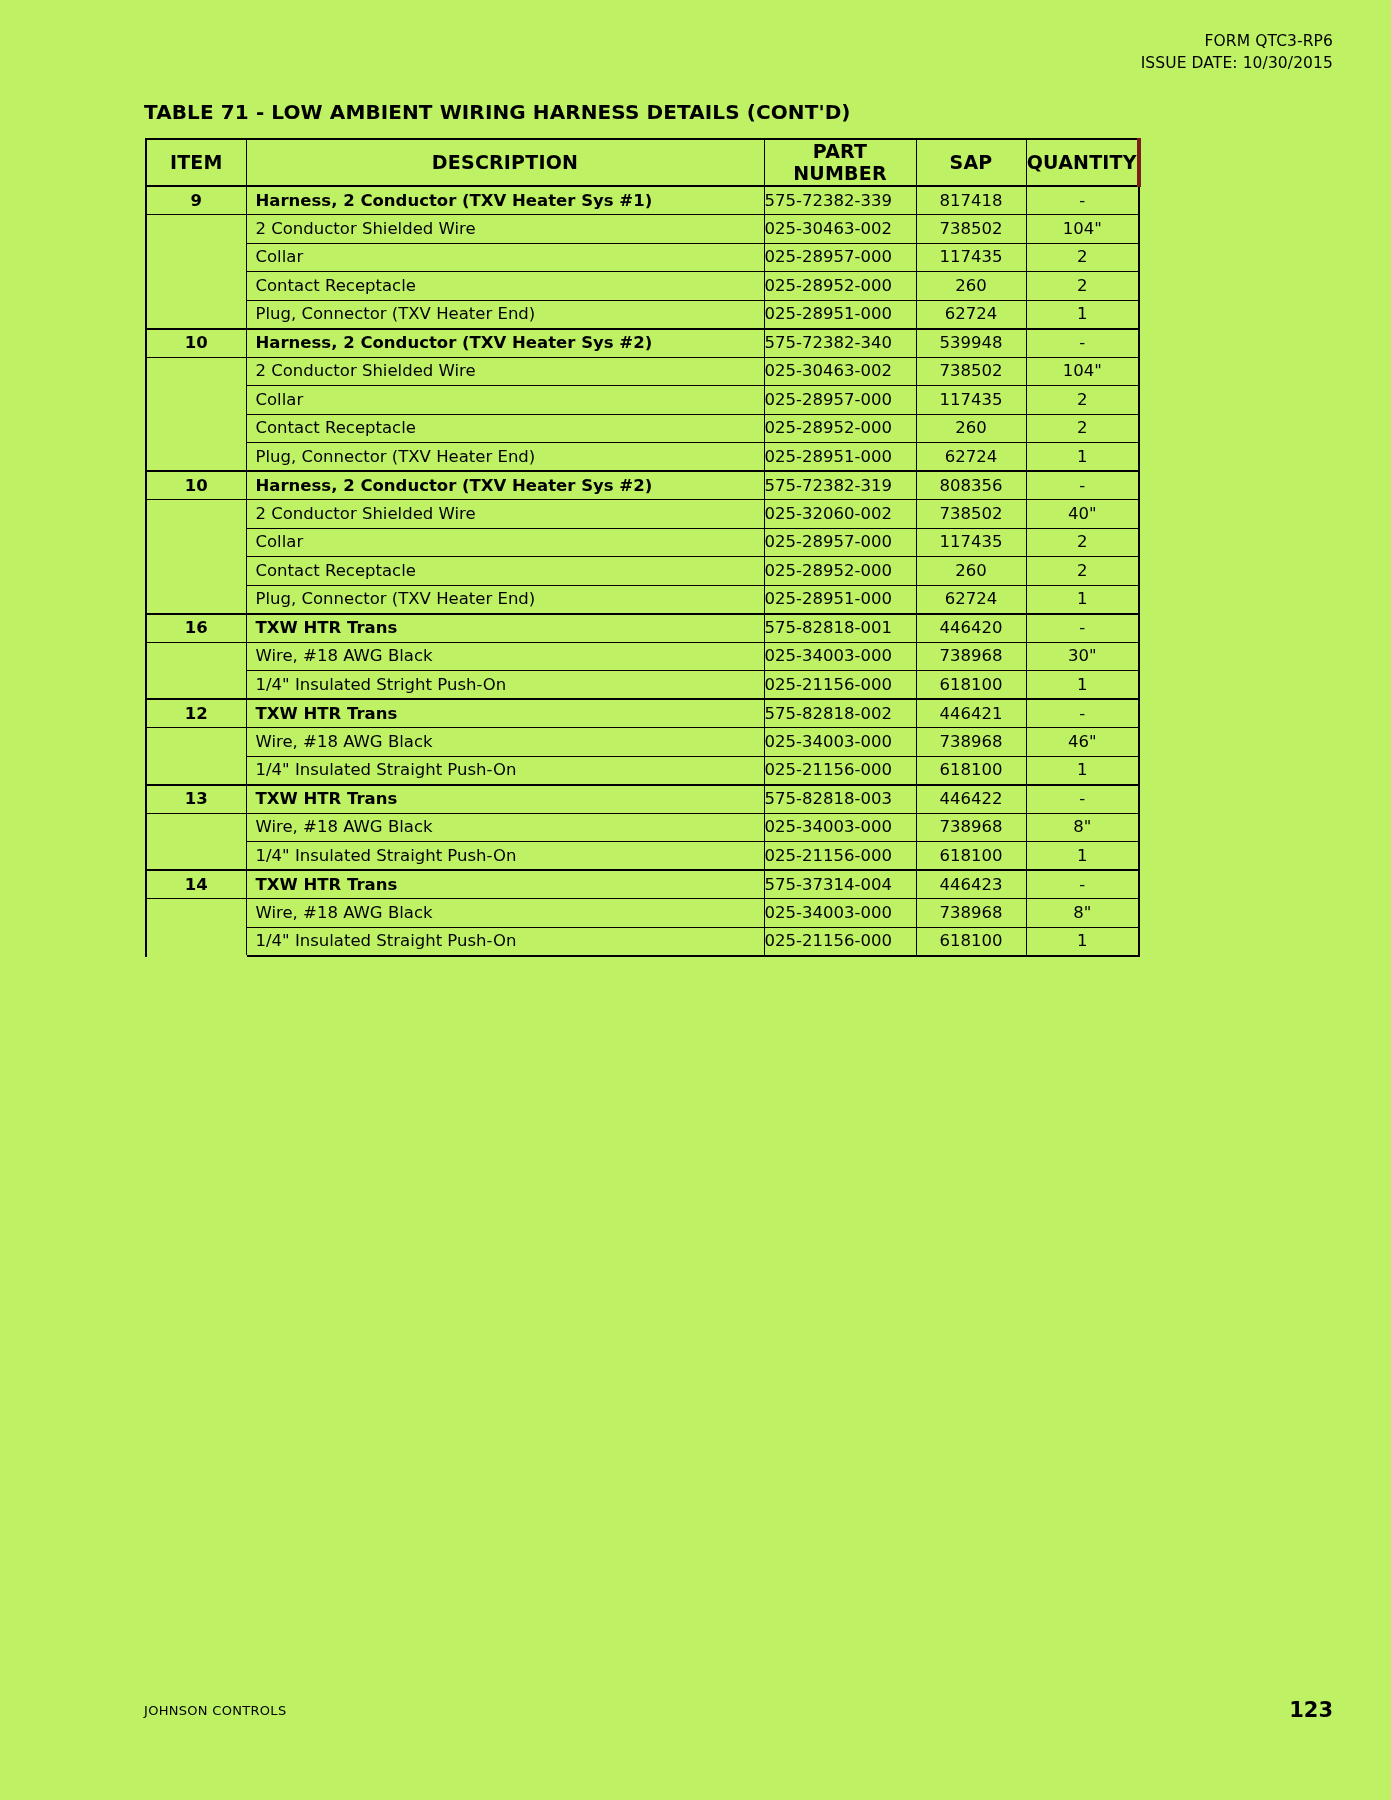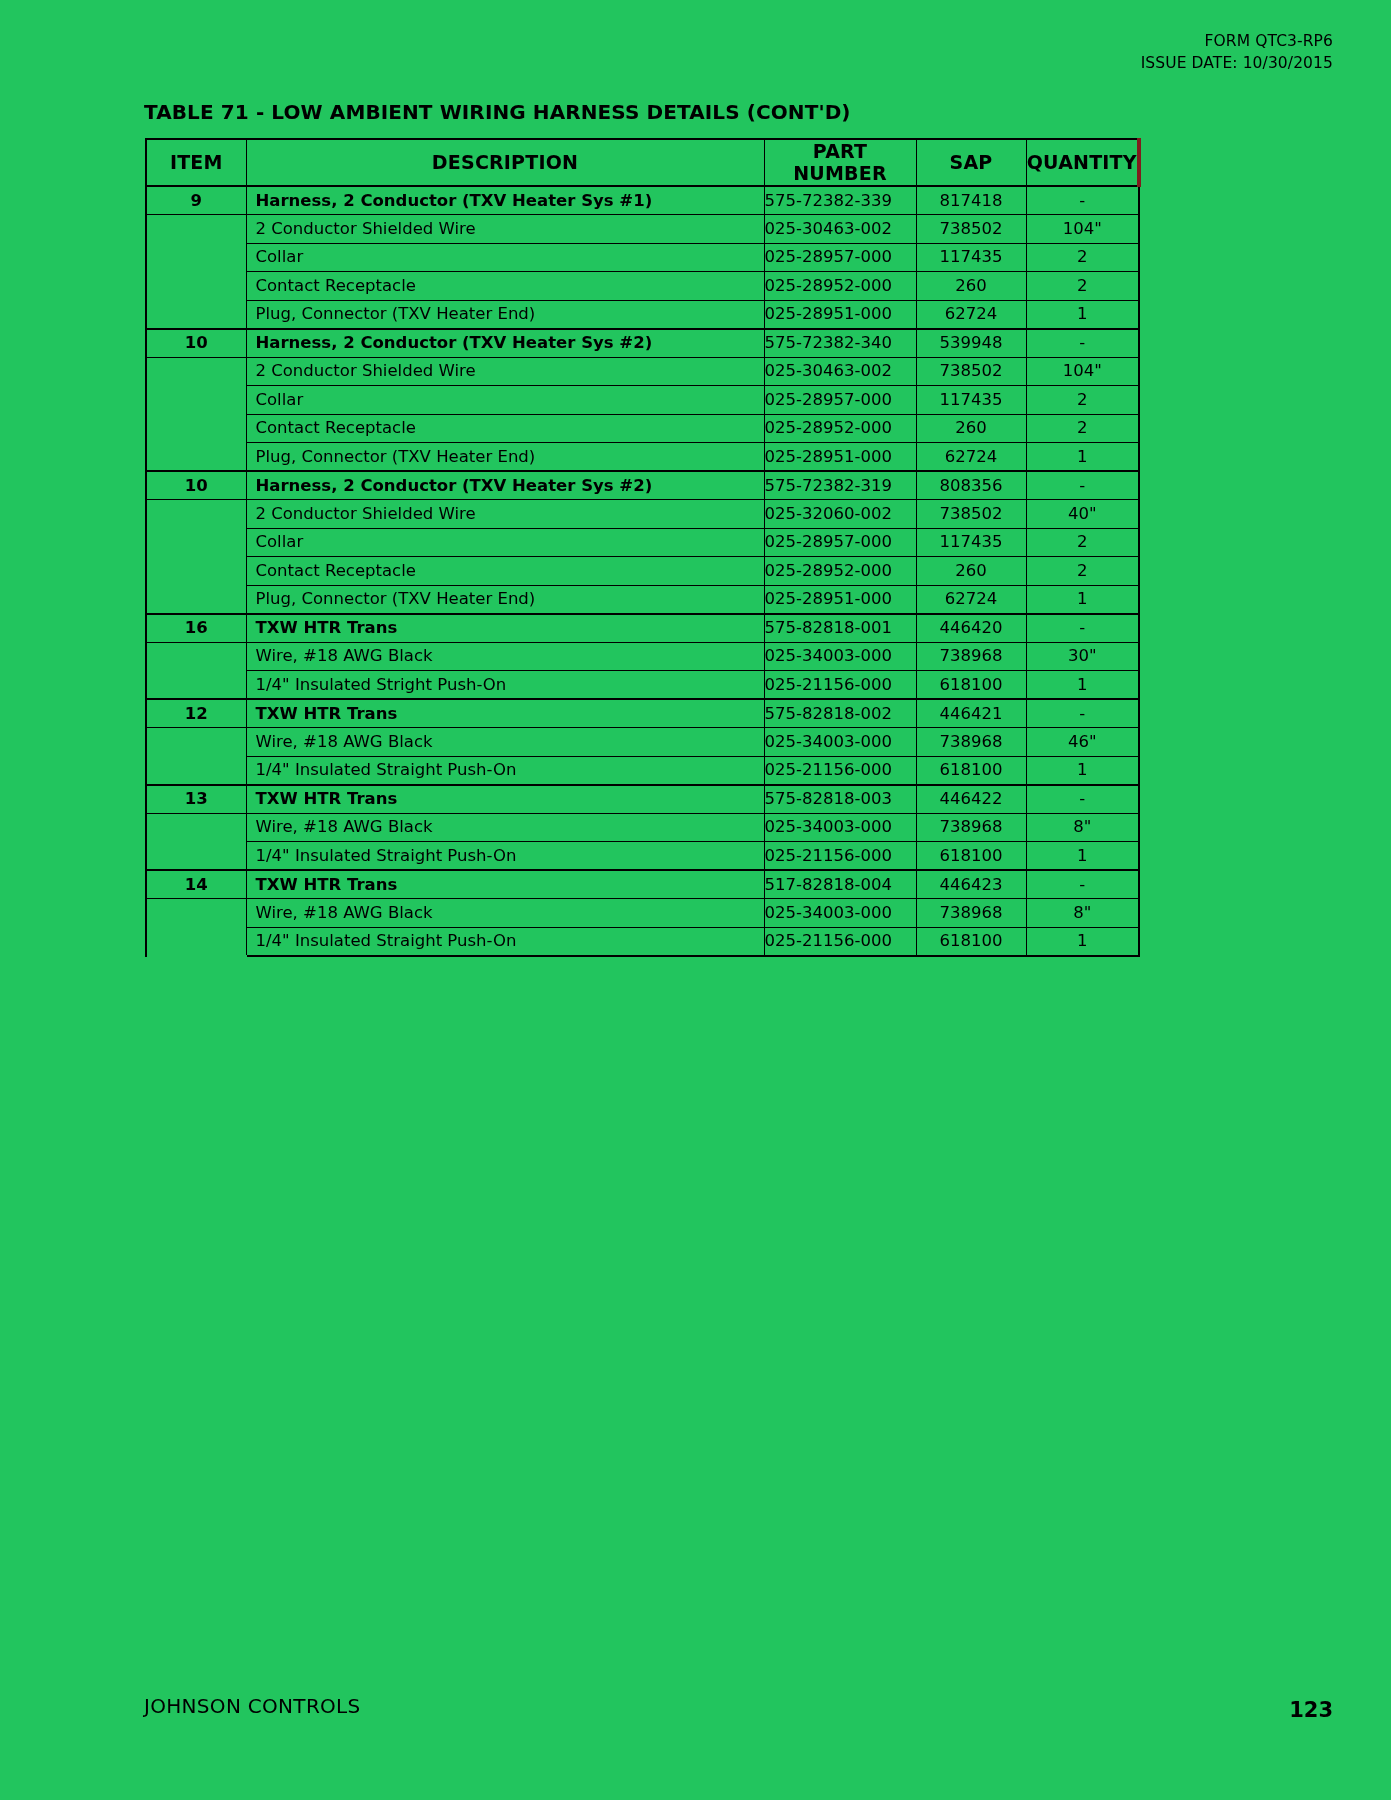--- a/index.html
+++ b/index.html
@@ -4,21 +4,21 @@
 <style>
   html, body {
     margin: 0;
     padding: 0;
     background: #ffffff;
   }
   .page {
     position: relative;
     width: 1391px;
     height: 1800px;
-    background: #22c55e;
+    background: #bef264;
     font-family: "DejaVu Sans", "Liberation Sans", sans-serif;
     color: #000000;
     box-sizing: border-box;
     overflow: hidden;
     padding-left: 30px;
   }
 
   
   .doc-header {
     position: absolute;
@@ -110,21 +110,21 @@
   }
   tr.group-head.first-group td.cell-item {
     border-top: 1px solid #000000;
   }
 
   
   .footer-left {
     position: absolute;
     left: 144px;
     bottom: 82px;
-    font-size: 20px;
+    font-size: 13px;
     letter-spacing: 0.3px;
   }
   .footer-right {
     position: absolute;
     right: 58px;
     bottom: 78px;
     font-size: 21px;
     font-weight: bold;
   }
 </style>
@@ -324,21 +324,21 @@
         <tr>
           <td class="cell-item blank"></td>
           <td class="cell-desc">1/4" Insulated Straight Push-On</td>
           <td class="cell-part">025-21156-000</td>
           <td class="cell-sap">618100</td>
           <td class="cell-qty">1</td>
         </tr>
         <tr class="group-head">
           <td class="cell-item">14</td>
           <td class="cell-desc">TXW HTR Trans</td>
-          <td class="cell-part">517-82818-004</td>
+          <td class="cell-part">575-37314-004</td>
           <td class="cell-sap">446423</td>
           <td class="cell-qty">-</td>
         </tr>
         <tr>
           <td class="cell-item blank"></td>
           <td class="cell-desc">Wire, #18 AWG Black</td>
           <td class="cell-part">025-34003-000</td>
           <td class="cell-sap">738968</td>
           <td class="cell-qty">8"</td>
         </tr>

